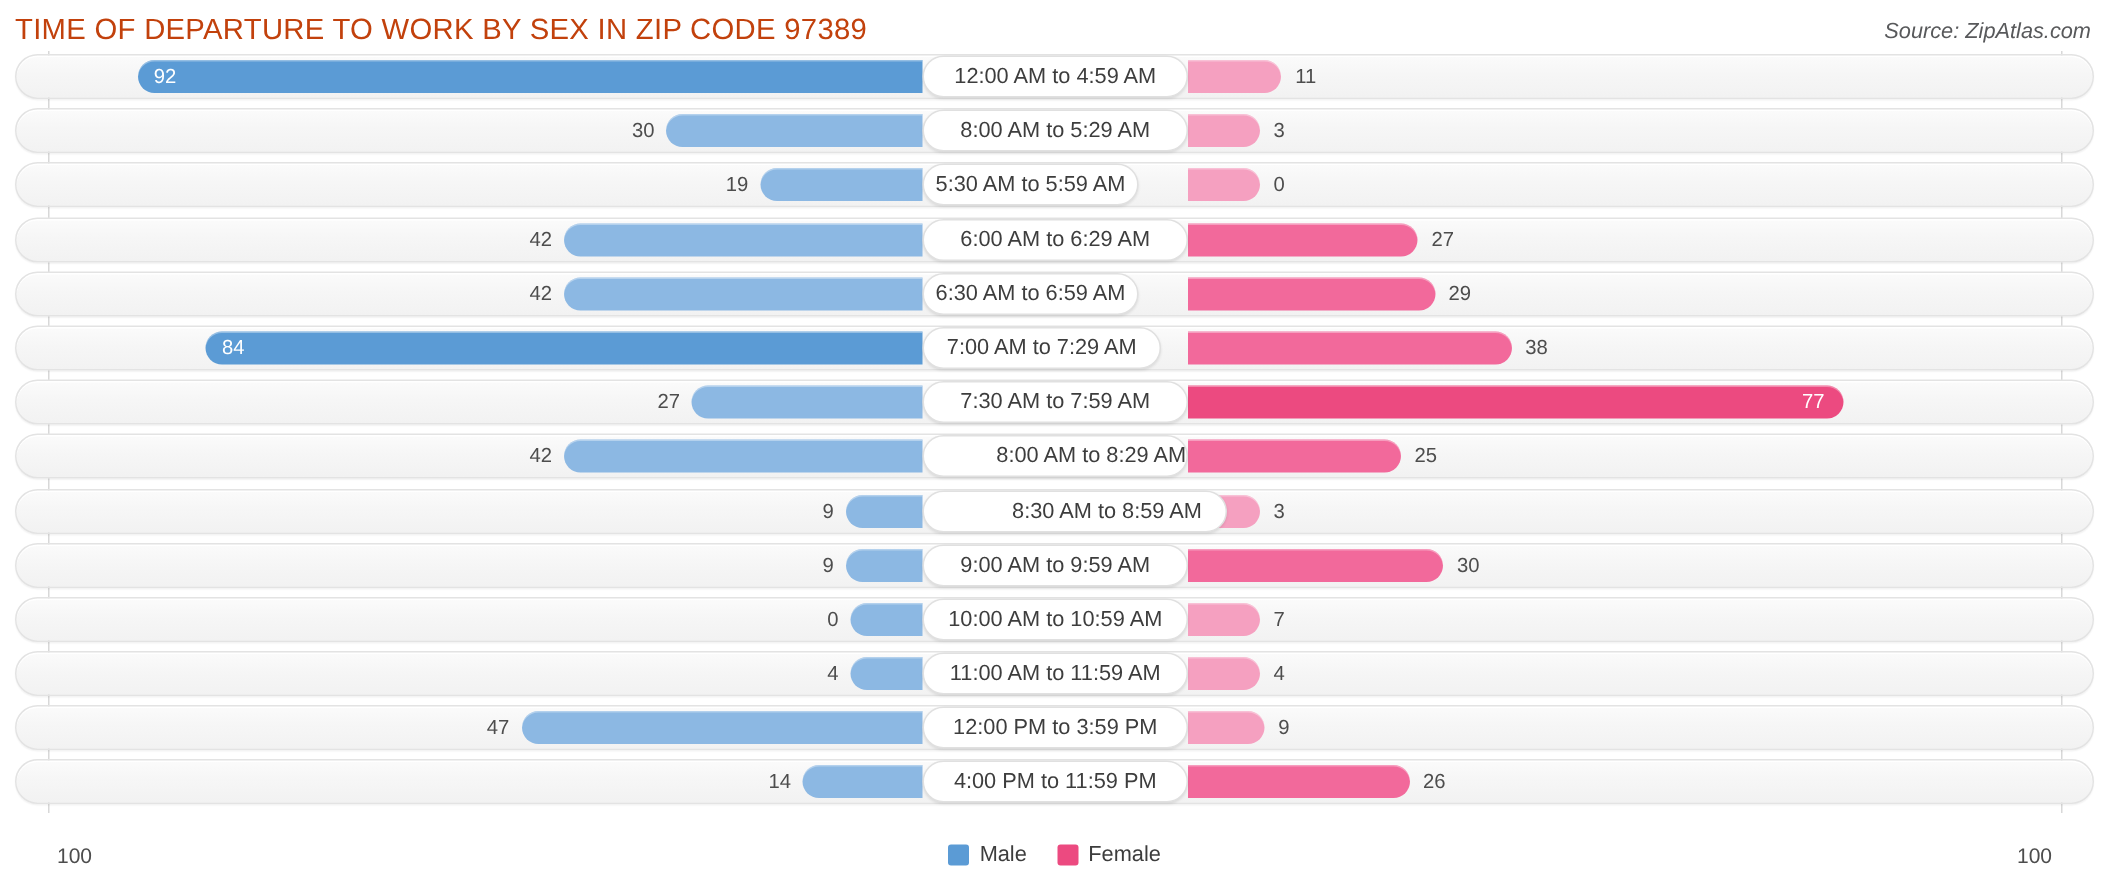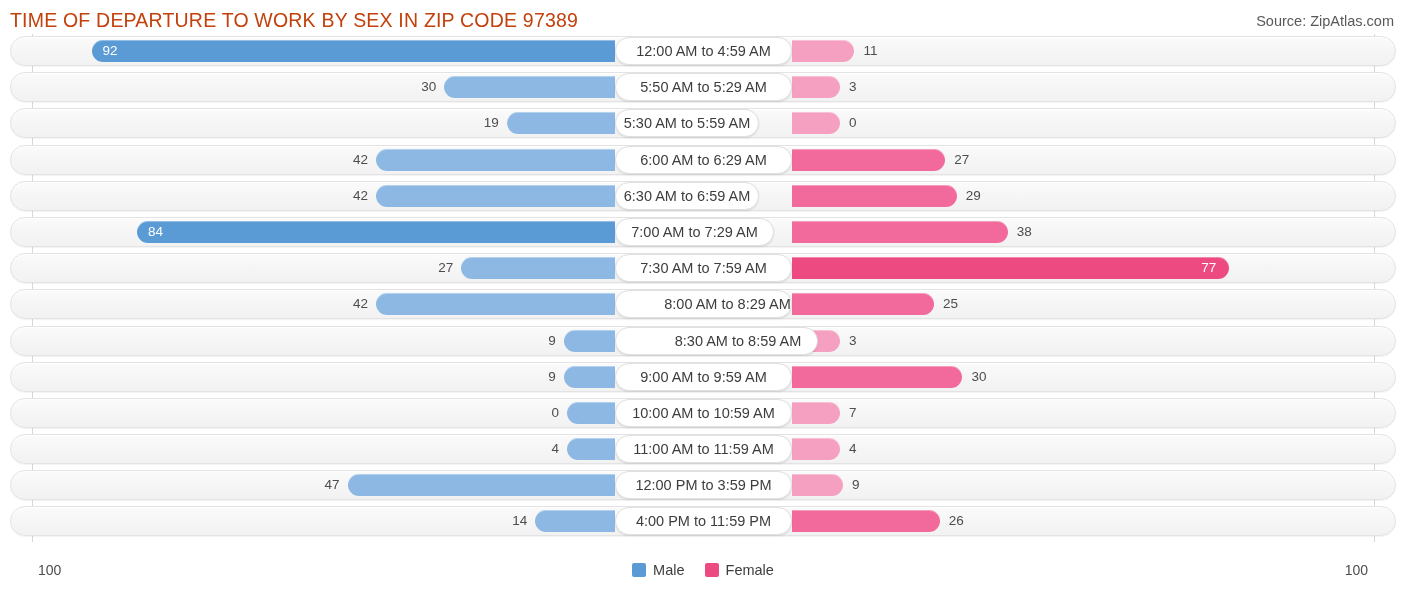--- a/index.html
+++ b/index.html
@@ -31,20 +31,21 @@
     letter-spacing: .2px;
     color: #c2410c;
     font-weight: 400;
     white-space: nowrap;
   }
   .source {
     position: absolute;
     right: 12px;
     top: 13px;
     font-size: 14.5px;
+    font-style: italic;
     color: #58595b;
     white-space: nowrap;
     text-align: right;
   }
 
   
   .plot {
     position: absolute;
     left: 0;
     top: 34px;
@@ -194,21 +195,21 @@
         <div class="bar female" style="left: 792px; width: 62.48px; background: rgb(245, 160, 192);"></div>
         <div class="val right-out" style="left: 863.48px;">11</div>
         <div class="cat" style="left: 615px; width: 177px;">12:00 AM to 4:59 AM</div>
       </div>
       <div class="row">
         <div class="track"></div>
         <div class="bar male" style="left: 444.3px; width: 170.7px; background: rgb(140, 184, 227);"></div>
         <div class="val left-out" style="left: 390.3px; width: 46px;">30</div>
         <div class="bar female" style="left: 792px; width: 48px; background: rgb(245, 160, 192);"></div>
         <div class="val right-out" style="left: 849px;">3</div>
-        <div class="cat" style="left: 615px; width: 177px;">5:50 AM to 5:29 AM</div>
+        <div class="cat" style="left: 615px; width: 177px;">8:00 AM to 5:29 AM</div>
       </div>
       <div class="row">
         <div class="track"></div>
         <div class="bar male" style="left: 506.89px; width: 108.11px; background: rgb(140, 184, 227);"></div>
         <div class="val left-out" style="left: 452.89px; width: 46px;">19</div>
         <div class="bar female" style="left: 792px; width: 48px; background: rgb(245, 160, 192);"></div>
         <div class="val right-out" style="left: 849px;">0</div>
         <div class="cat" style="left: 615px; width: 144px;">5:30 AM to 5:59 AM</div>
       </div>
       <div class="row">

